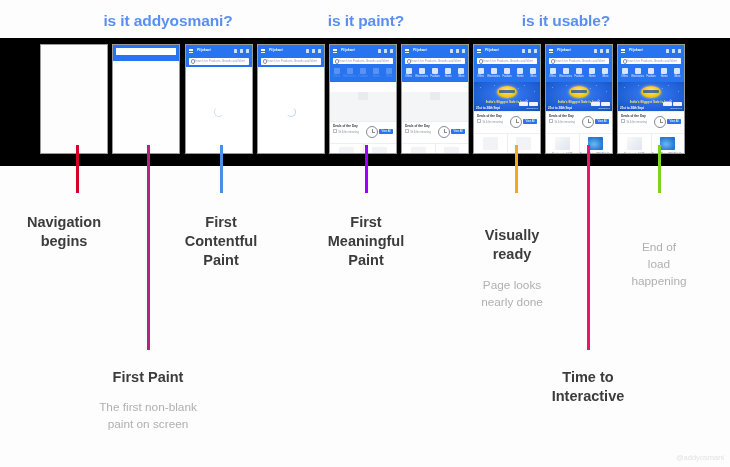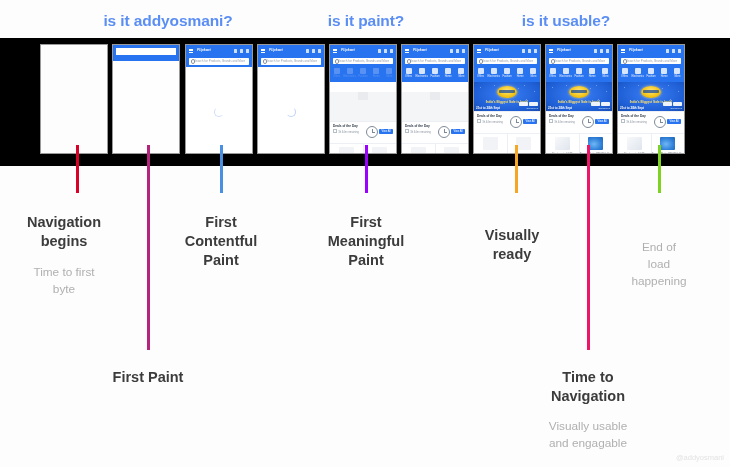--- a/index.html
+++ b/index.html
@@ -637,46 +637,46 @@
       <div class="tick" style="left: 364.5px; top: 145px; height: 48px; background: rgb(156, 0, 255);"></div>
       <div class="tick" style="left: 514.5px; top: 145px; height: 48px; background: rgb(245, 166, 35);"></div>
       <div class="tick" style="left: 586.5px; top: 145px; height: 205px; background: rgb(237, 21, 102);"></div>
       <div class="tick" style="left: 657.5px; top: 145px; height: 48px; background: rgb(126, 211, 33);"></div>
     </div>
 
   <div id="annotations">
       <div class="ann" style="left: 64px; top: 213px;">
         <div class="title">Navigation
 begins</div>
-        <div class="sub">Time to first
-byte</div>
       </div>
       <div class="ann" style="left: 221px; top: 213px;">
         <div class="title">First
 Contentful
 Paint</div>
       </div>
       <div class="ann" style="left: 366px; top: 213px;">
         <div class="title">First
 Meaningful
 Paint</div>
       </div>
       <div class="ann" style="left: 512px; top: 226px;">
         <div class="title">Visually
 ready</div>
+        <div class="sub">Page looks
+nearly done</div>
       </div>
       <div class="ann" style="left: 659px; top: 226px;">
         <div class="sub">End of
 load happening</div>
       </div>
       <div class="ann below" style="left: 148px; top: 368px;">
         <div class="title">First Paint</div>
+        <div class="sub">The first non-blank
+paint on screen</div>
       </div>
       <div class="ann below" style="left: 588px; top: 368px;">
         <div class="title">Time to
-Navigation</div>
-        <div class="sub">Visually usable
-and engagable</div>
+Interactive</div>
       </div>
     </div>
 
   <div id="watermark">@addyosmani</div>
 </div>
 
 </body></html>

